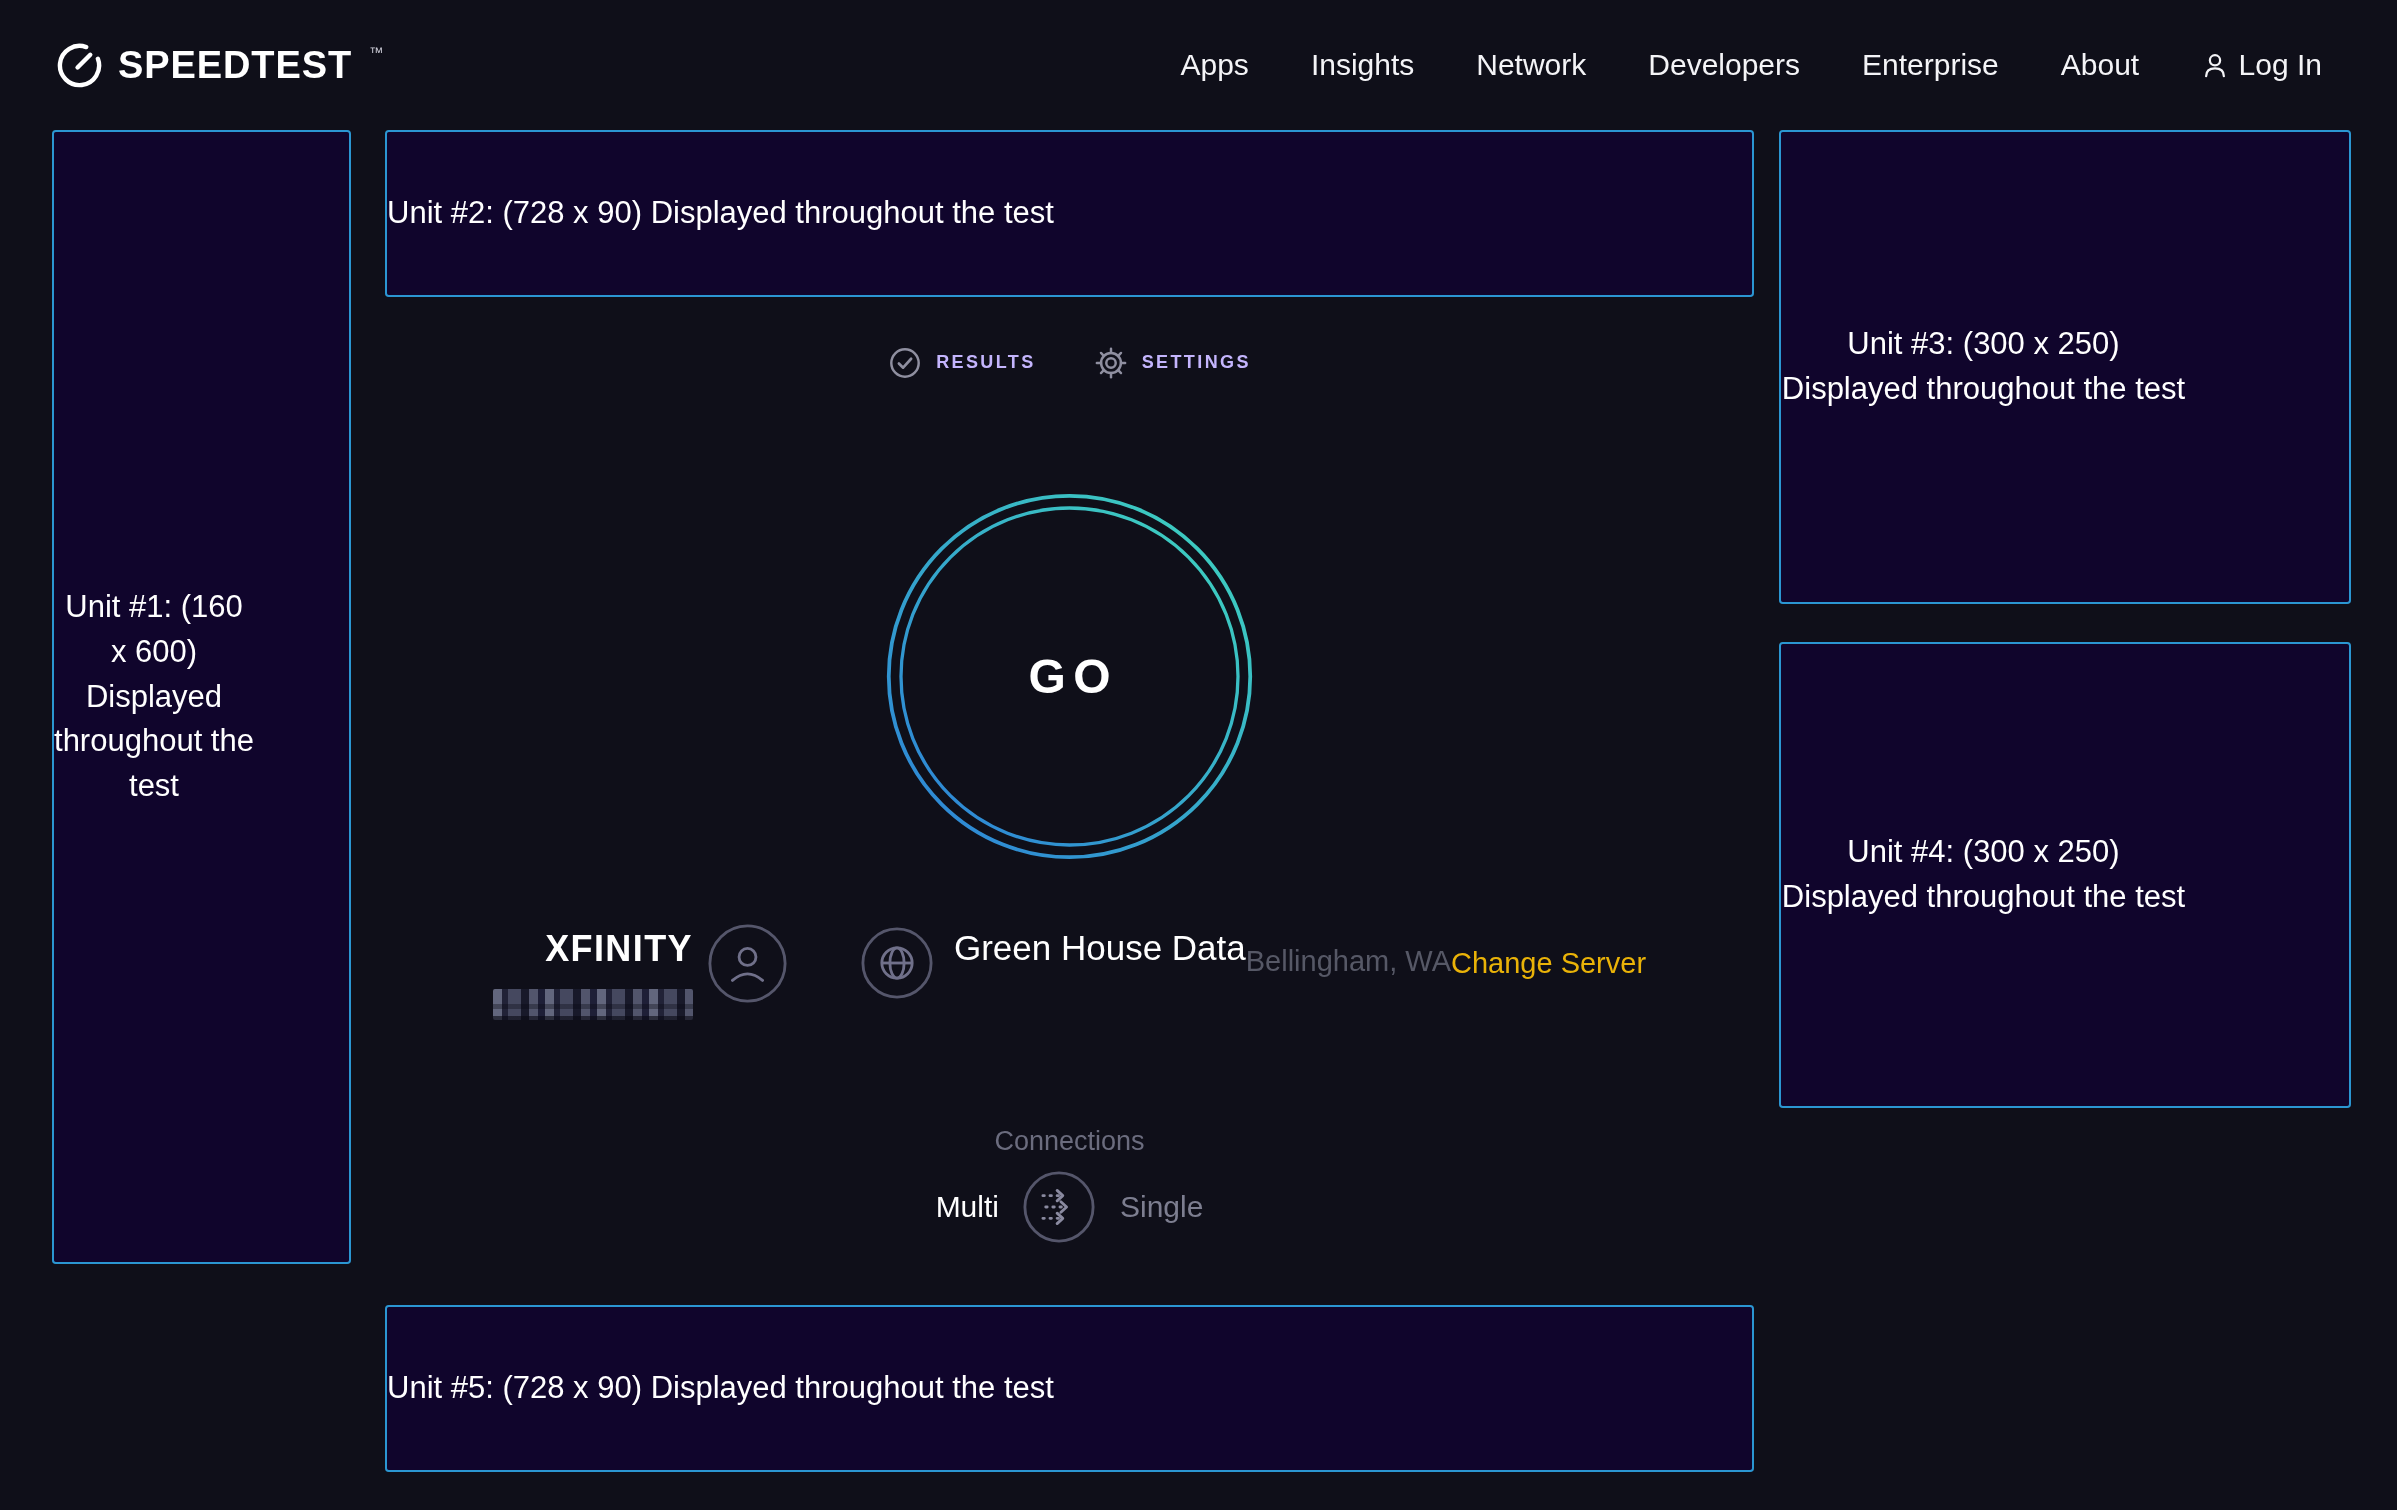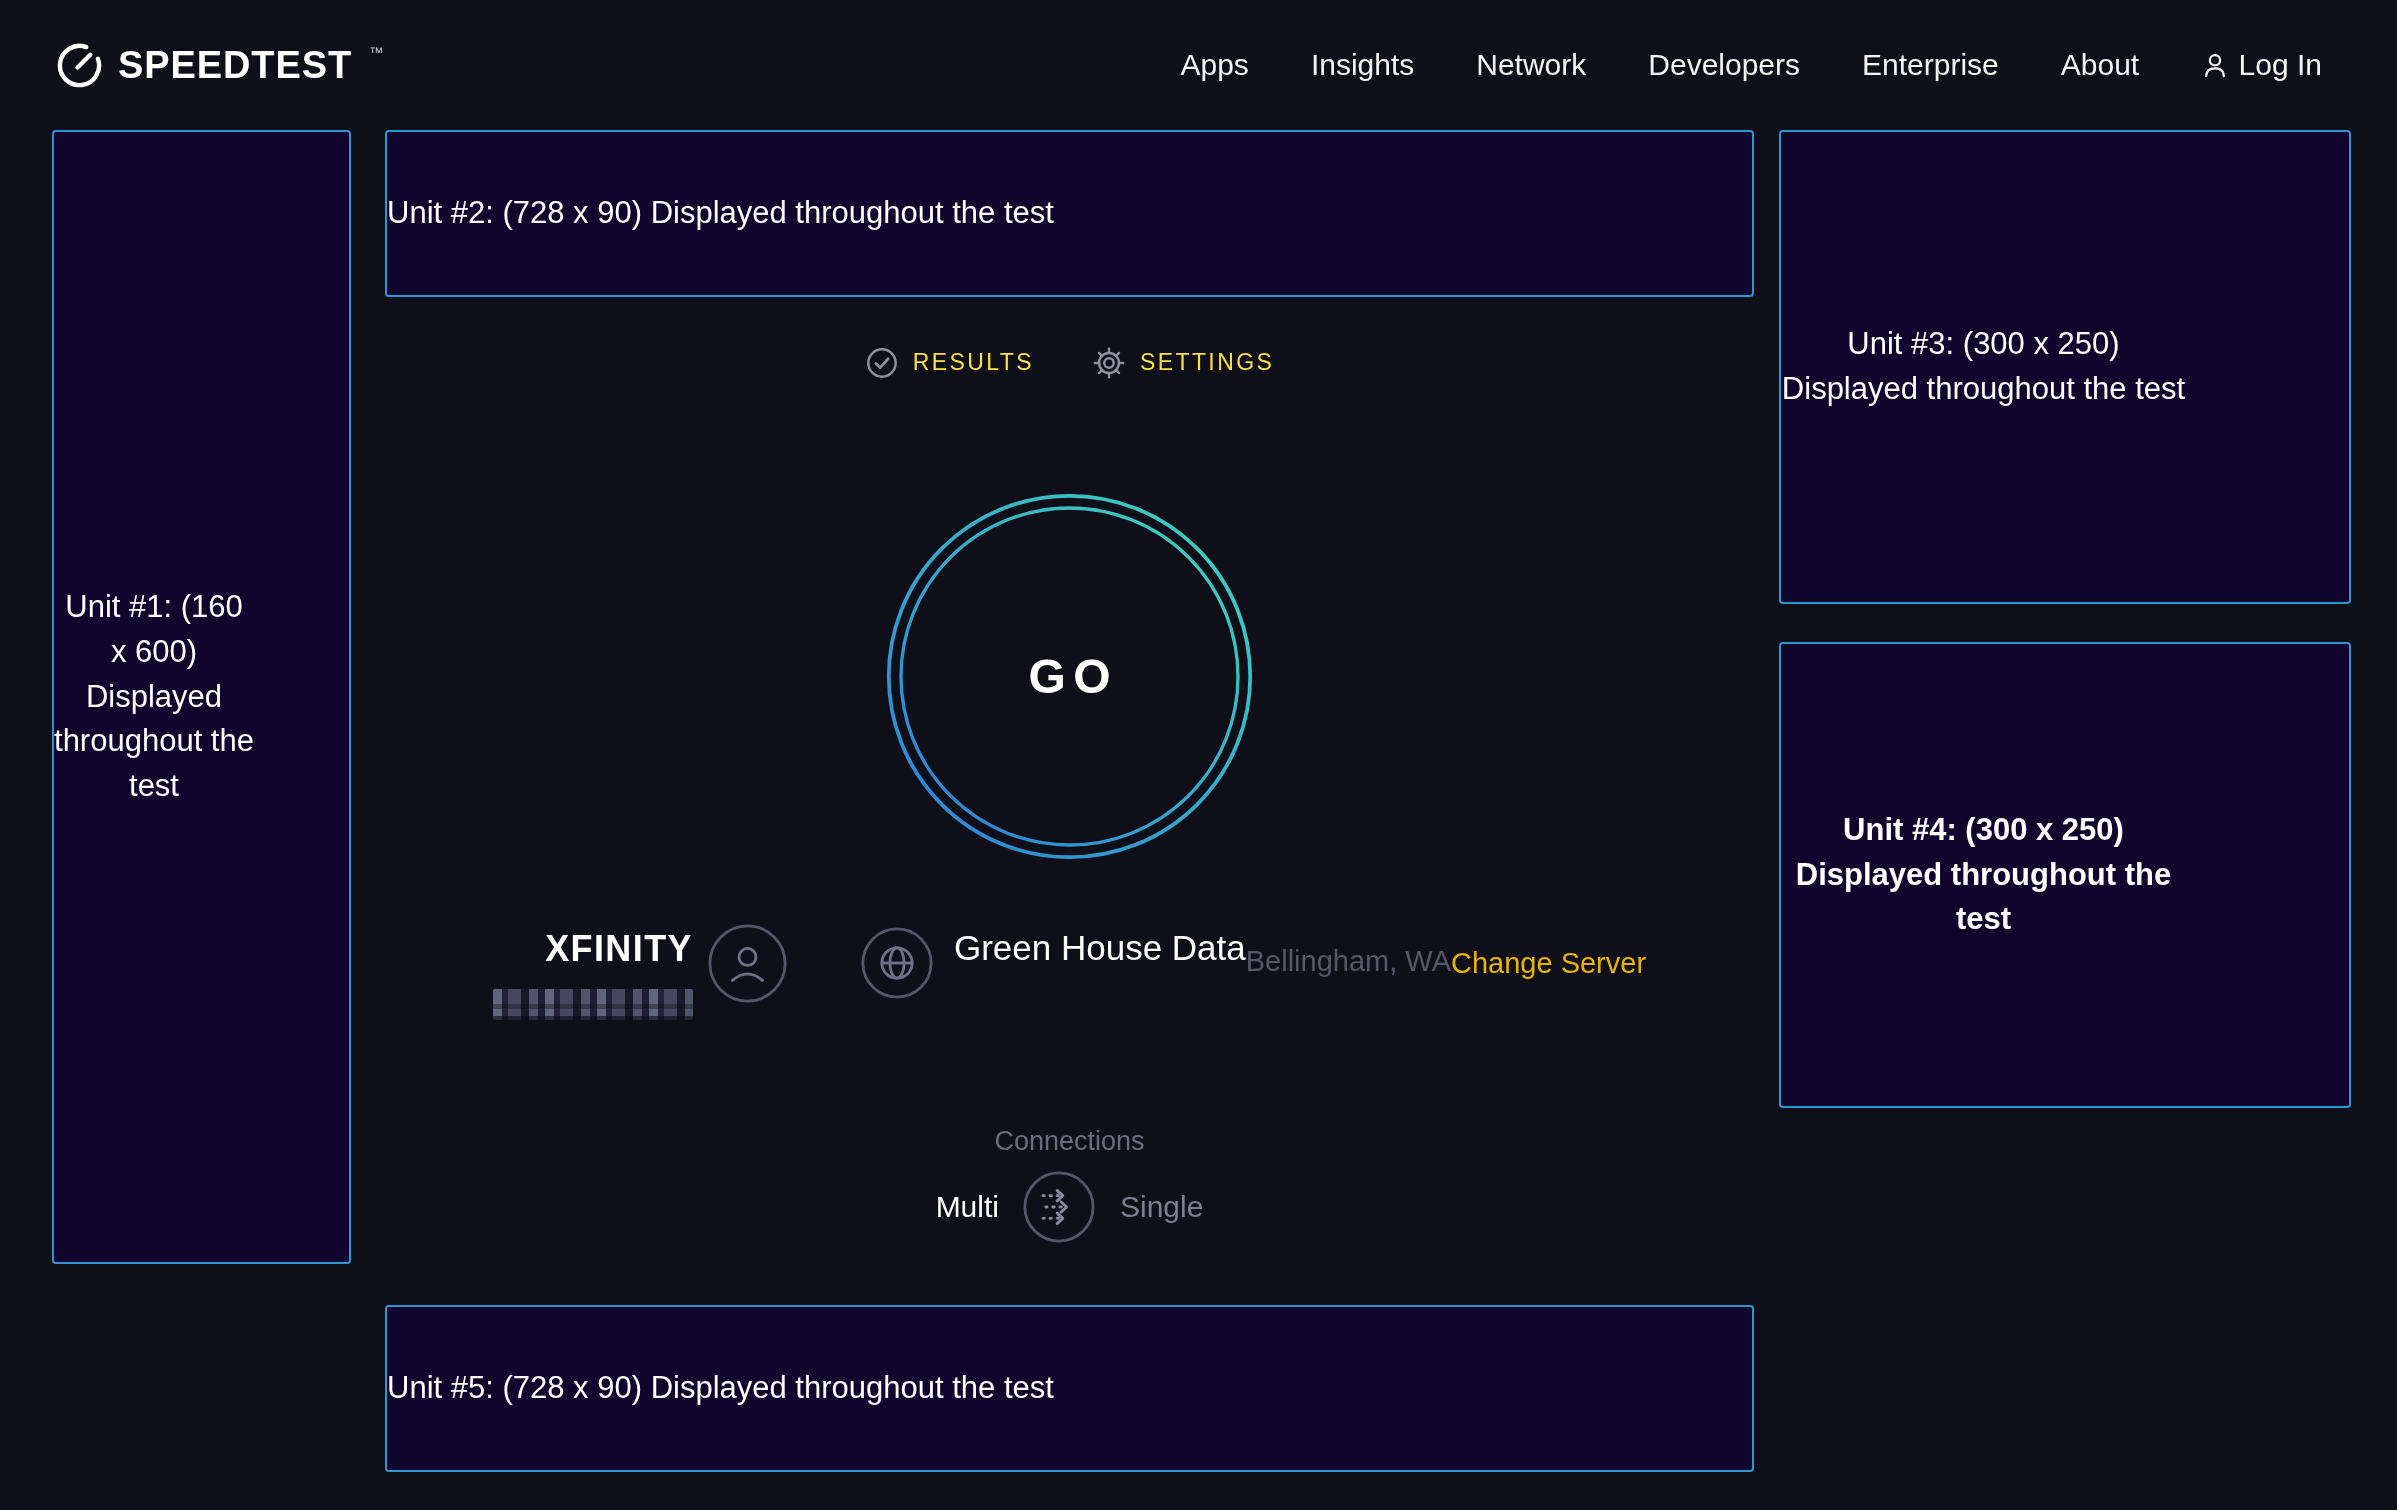--- a/index.html
+++ b/index.html
@@ -20,28 +20,28 @@
   .login{display:flex;align-items:center;gap:9.4px;font-size:30px;color:#f4f4f7;cursor:pointer;}
   
   .ad{position:absolute;background:#10052c;border:2.8px solid #2b96d2;border-radius:3.8px;
     display:flex;align-items:center;justify-content:flex-start;text-align:center;
     color:#ffffff;font-size:31px;line-height:1.45;box-sizing:border-box;cursor:pointer;}
   #unit1{left:52px;top:130px;width:299px;height:1134px;}
   #unit1 .ad-text{width:200px;}
   #unit2{left:385px;top:130px;width:1369px;height:167px;}
   #unit3{left:1779px;top:130px;width:572px;height:474px;}
   #unit3 .ad-text{width:405px;}
-  #unit4{left:1779px;top:642px;width:572px;height:466px;font-weight:bold;}
+  #unit4{left:1779px;top:642px;width:572px;height:466px;}
   #unit4 .ad-text{width:405px;}
   #unit5{left:385px;top:1298px;width:1369px;height:167px;margin-top:7px;}
   
   .center-row{position:absolute;left:385px;width:1369px;display:flex;justify-content:center;}
   .tabs{top:337px;height:51px;align-items:center;gap:58px;}
   .tab{display:flex;align-items:center;gap:14px;cursor:pointer;}
-  .tab-label{font-size:23px;font-weight:normal;letter-spacing:2.4px;color:#fde047;}
+  .tab-label{font-size:18px;font-weight:bold;letter-spacing:2.4px;color:#c4b5fd;}
   
   .go-wrap{top:492px;height:369px;}
   .go-btn{position:relative;width:369px;height:369px;cursor:pointer;}
   .go-label{position:absolute;top:0;left:0;width:100%;height:100%;
     display:flex;align-items:center;justify-content:center;
     font-size:48px;font-weight:600;letter-spacing:7.5px;text-indent:7.5px;color:#ffffff;}
   
   .server-row{top:918px;align-items:flex-start;}
   .isp-col{display:flex;flex-direction:column;align-items:flex-end;margin-top:10.4px;}
   .isp-name{font-size:36px;font-weight:bold;letter-spacing:1.4px;color:#ffffff;}

